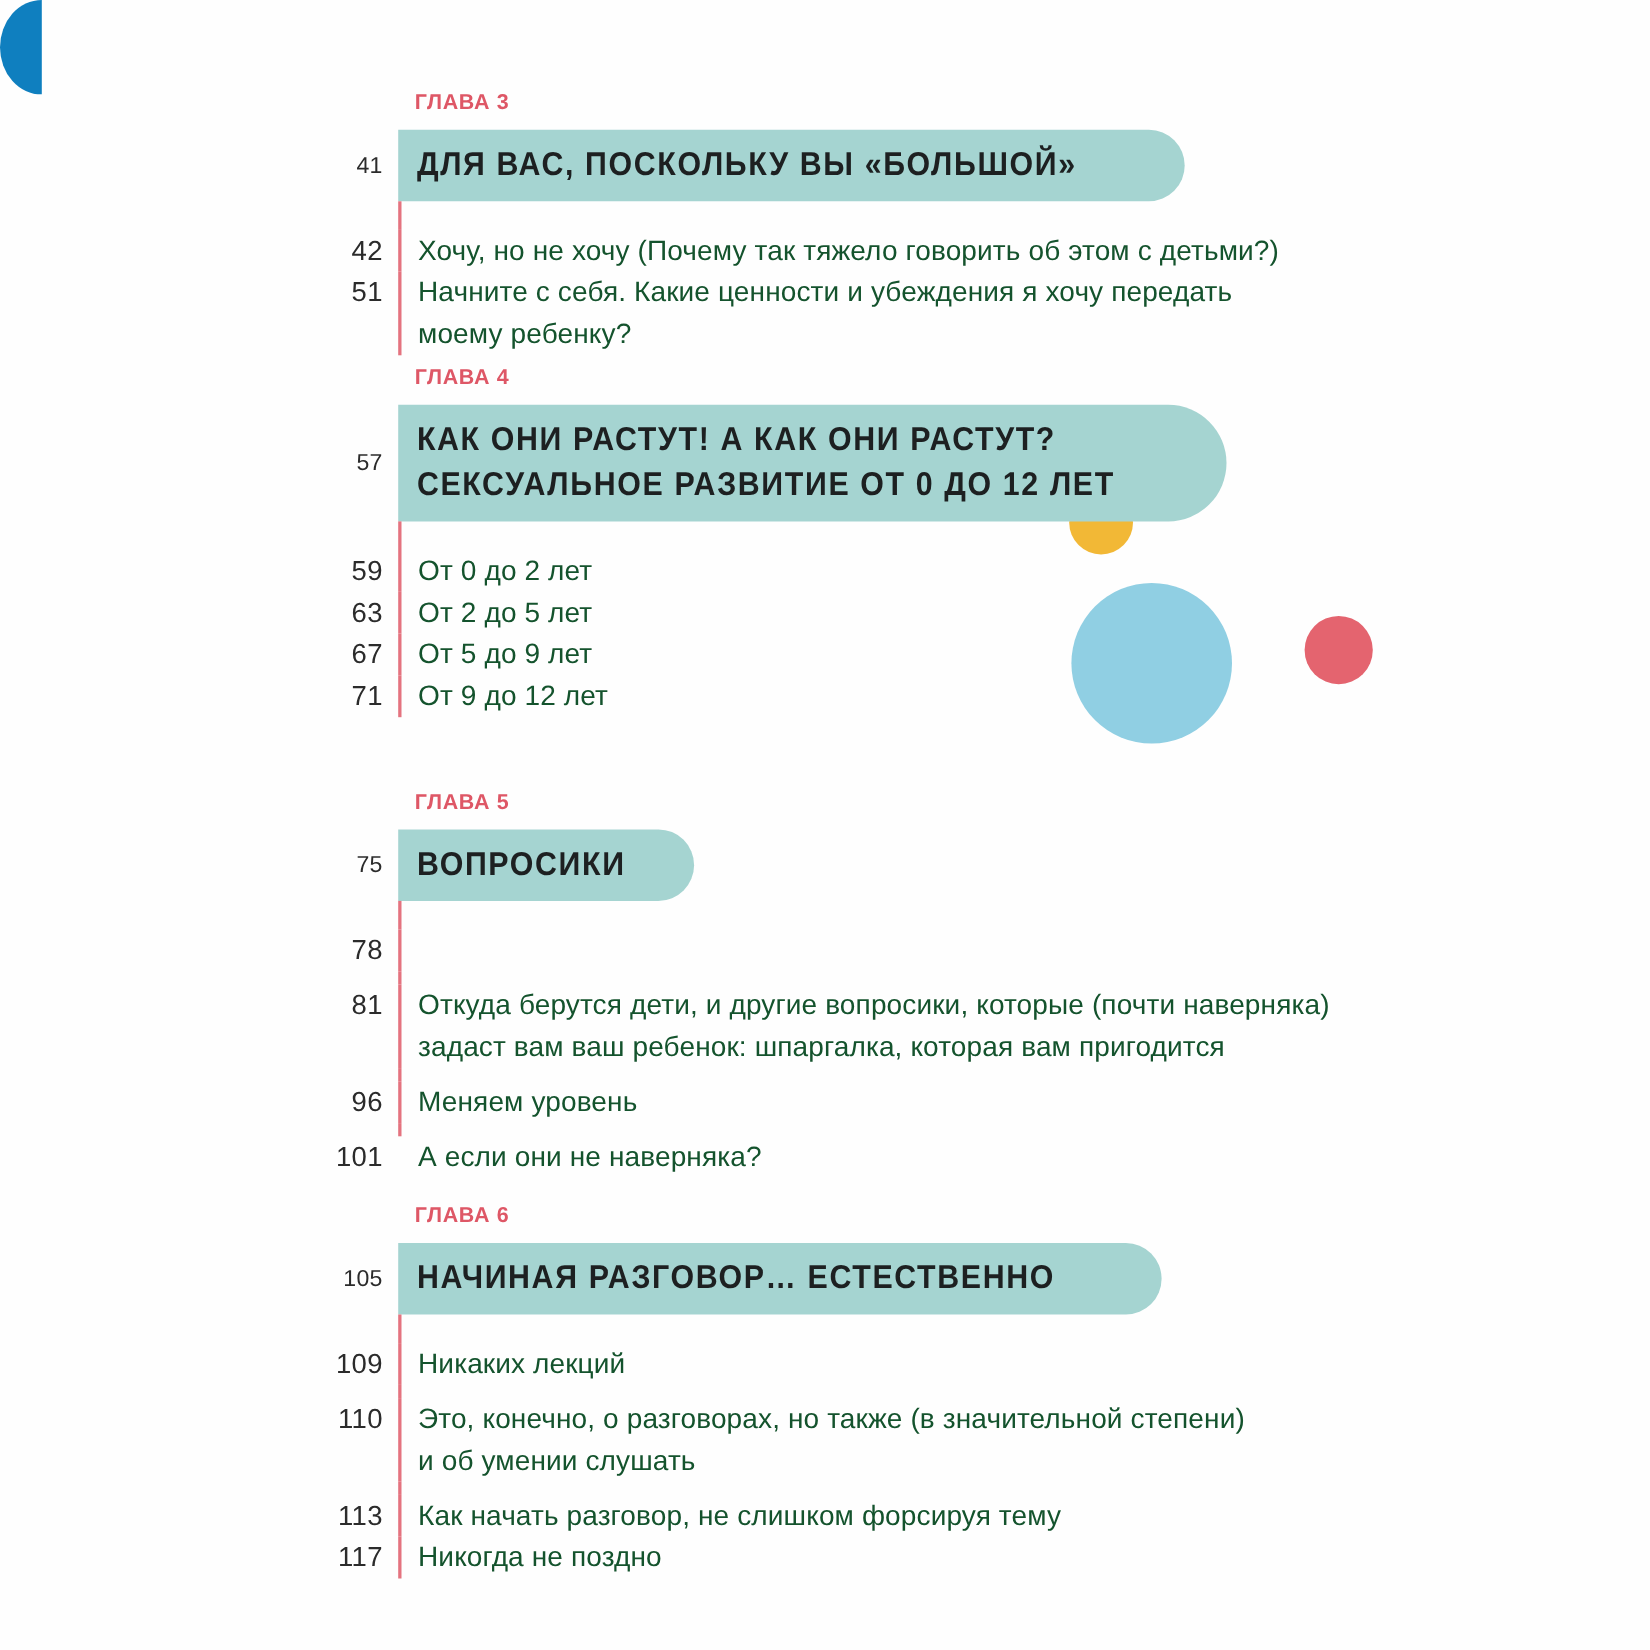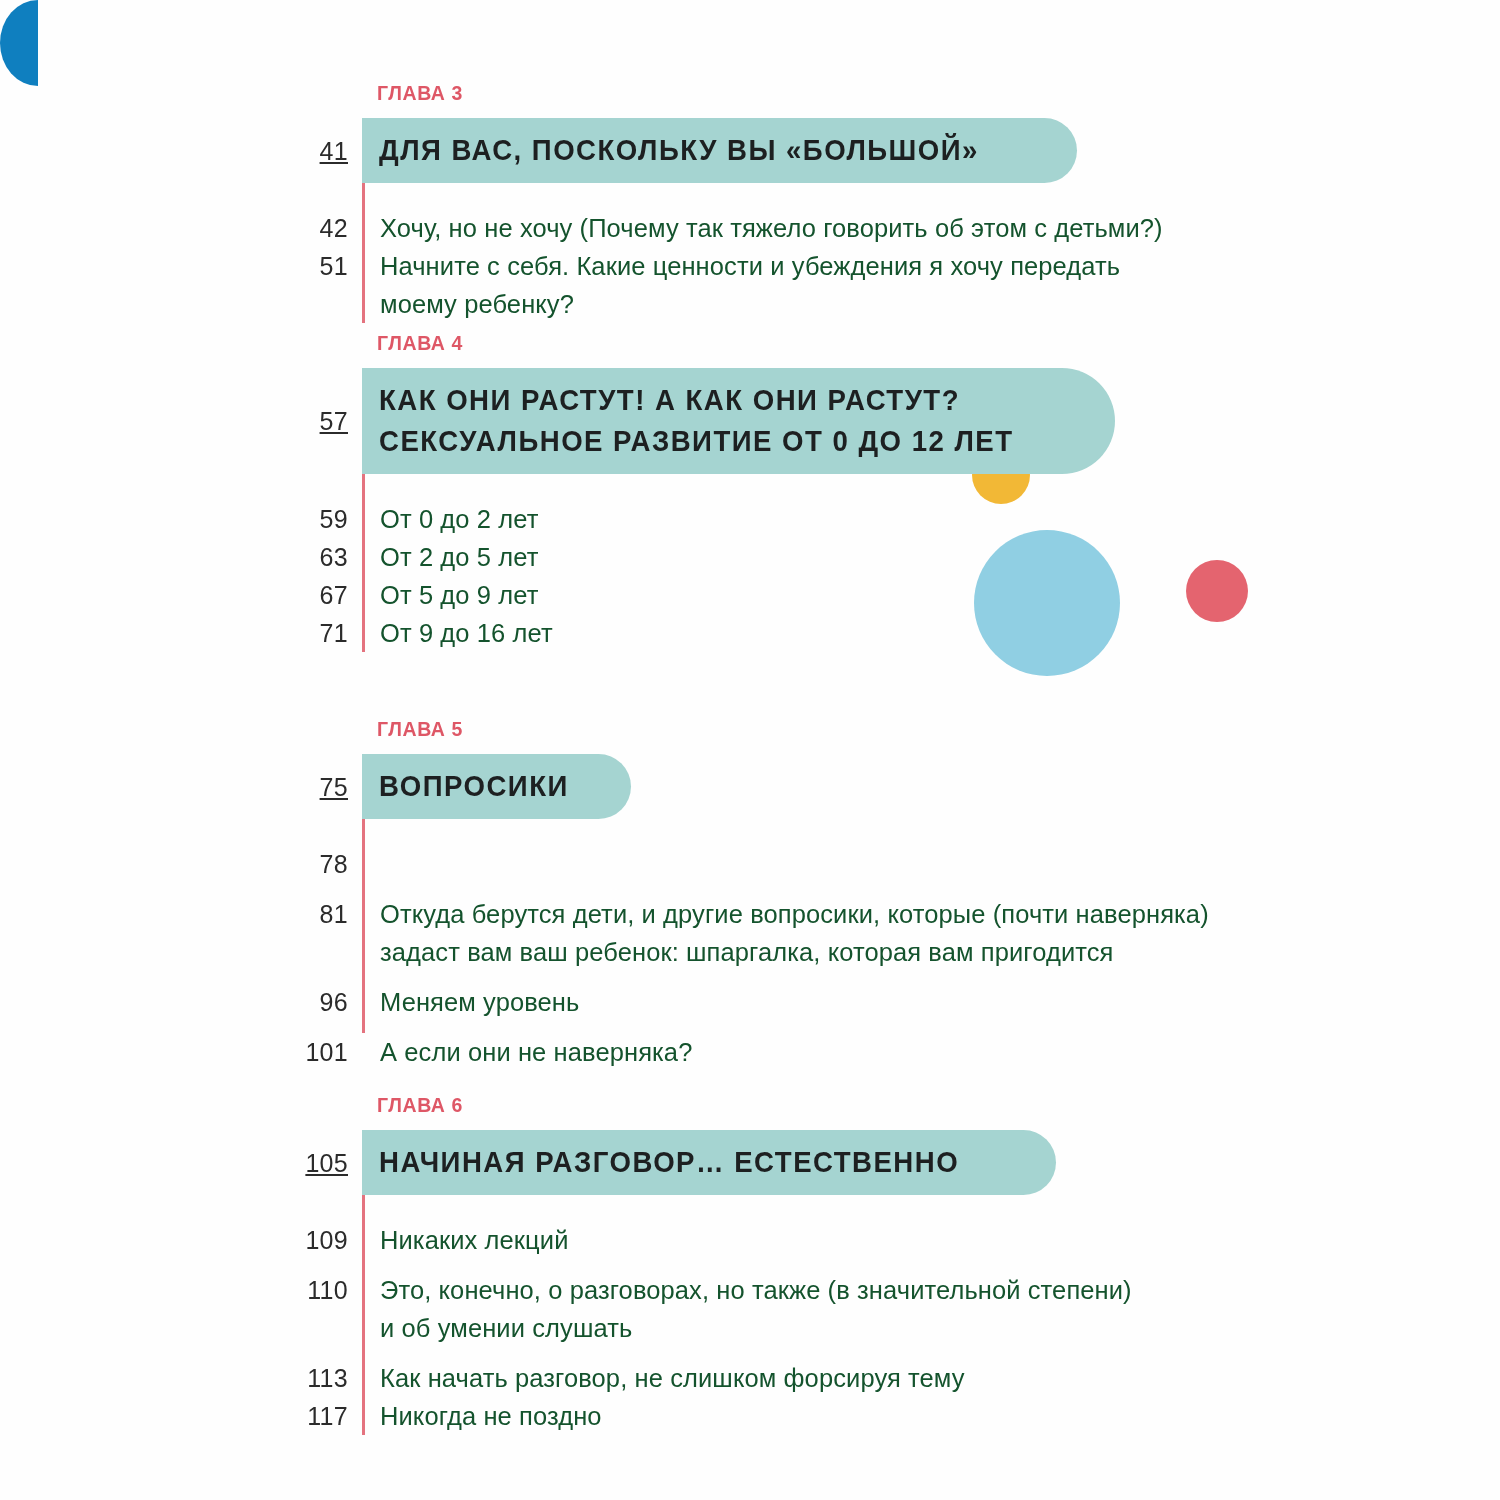--- a/index.html
+++ b/index.html
@@ -85,22 +85,21 @@
     letter-spacing: 0.1px;
     white-space: pre-line;
   }
 
   
   .title-row { display: flex; align-items: stretch; }
   .title-row .pageno {
     display: flex;
     align-items: center;
     justify-content: flex-end;
-    font-size: 25px;
-    text-decoration: underline;
+    font-size: 21px;
   }
   .pill {
     background: #A5D4D1;
     border-top-right-radius: 999px;
     border-bottom-right-radius: 999px;
     border-top-left-radius: 0;
     border-bottom-left-radius: 0;
     padding: 11px 46px 13px 17px;
     display: inline-block;
   }
@@ -189,21 +188,21 @@
           <div class="entry-text">От 2 до 5 лет</div>
         </div>
         <div class="row">
           <div class="pageno">67</div>
           <div class="rule"></div>
           <div class="entry-text">От 5 до 9 лет</div>
         </div>
         <div class="row">
           <div class="pageno">71</div>
           <div class="rule"></div>
-          <div class="entry-text">От 9 до 16 лет</div>
+          <div class="entry-text">От 9 до 12 лет</div>
         </div>
       </div>
       <div class="chapter" style="position: absolute; left: 0px; top: 718px; width: 1500px;">
         <div class="chapter-kicker">ГЛАВА 5</div>
         <div style="height: 13px;"></div>
         <div class="title-row">
           <div class="pageno">75</div>
           <div class="pill-wrap">
             <div class="pill">
               <span class="pill-text">ВОПРОСИКИ</span>

